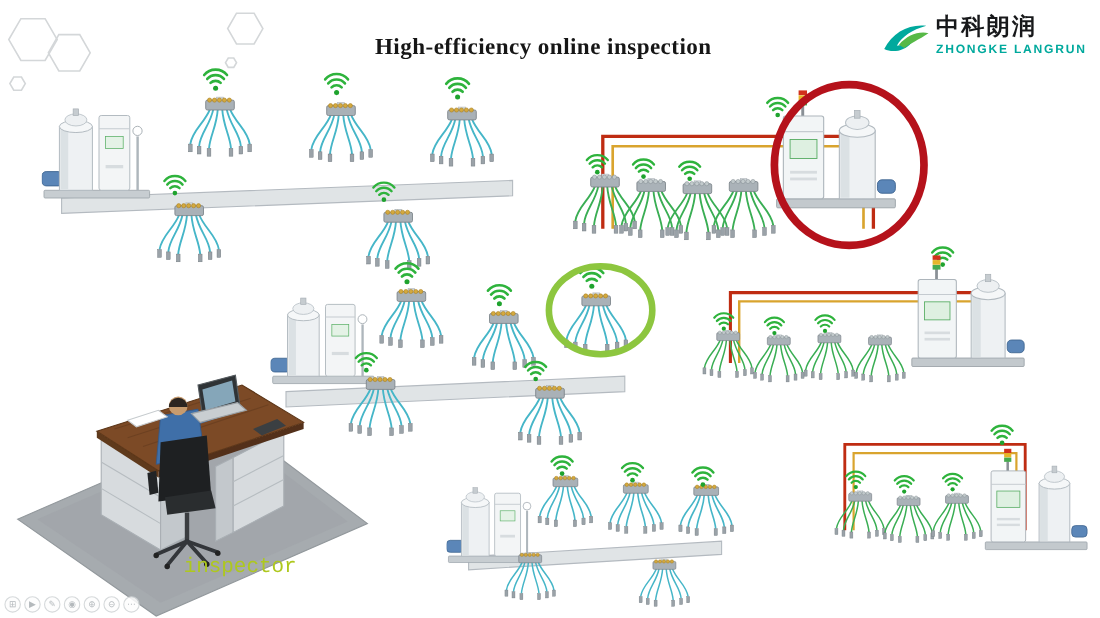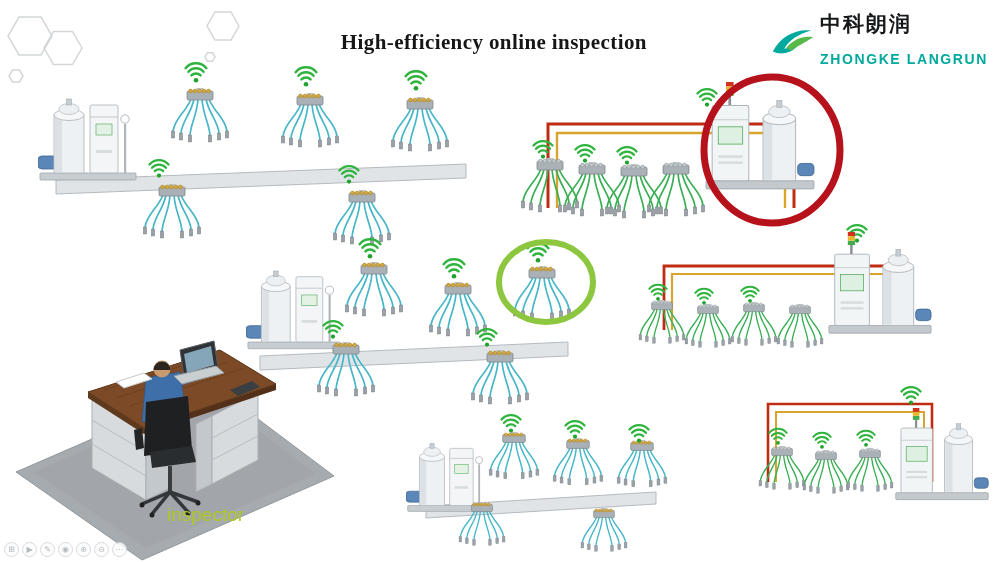--- a/index.html
+++ b/index.html
@@ -5,23 +5,23 @@
   html,body{margin:0;padding:0;background:#ffffff;}
   .stage{position:relative;width:1000px;height:562px;background:#ffffff;overflow:hidden;
          font-family:"Liberation Sans", sans-serif;border-radius:22px;}
   .stage svg.scene{position:absolute;left:0;top:0;}
   .title{position:absolute;top:16px;left:50%;transform:translateX(-52%);
          font-family:"Liberation Serif","DejaVu Serif",serif;font-size:21px;
          color:#161616;letter-spacing:.4px;white-space:nowrap;}
   .logo{position:absolute;top:13px;right:12px;display:flex;align-items:center;gap:5px;}
   .logo-text{display:flex;flex-direction:column;line-height:1.05;}
   .logo-cn{font-size:21px;font-weight:bold;color:#17181a;letter-spacing:2px;}
-  .logo-en{font-size:14px;font-weight:bold;color:#00a99d;letter-spacing:1.6px;margin-top:17px;}
+  .logo-en{font-size:11px;font-weight:bold;color:#00a99d;letter-spacing:1.6px;margin-top:4px;}
   .inspector-label{position:absolute;left:167px;top:504px;
-         font-family:Liberation Sans, sans-serif;
+         font-family:Liberation Mono, monospace;
          font-size:19px;color:#aec81e;}
   .toolbar{position:absolute;left:4px;bottom:5px;display:flex;gap:3px;opacity:.85;}
   .tb-btn{width:15px;height:15px;border:1px solid #cfd3d5;border-radius:50%;
          background:#fdfdfd;color:#a7adb1;font-size:8px;line-height:13px;
          text-align:center;padding:0;cursor:pointer;}
 </style>
 </head>
 <body>
 
 <div class="stage">

